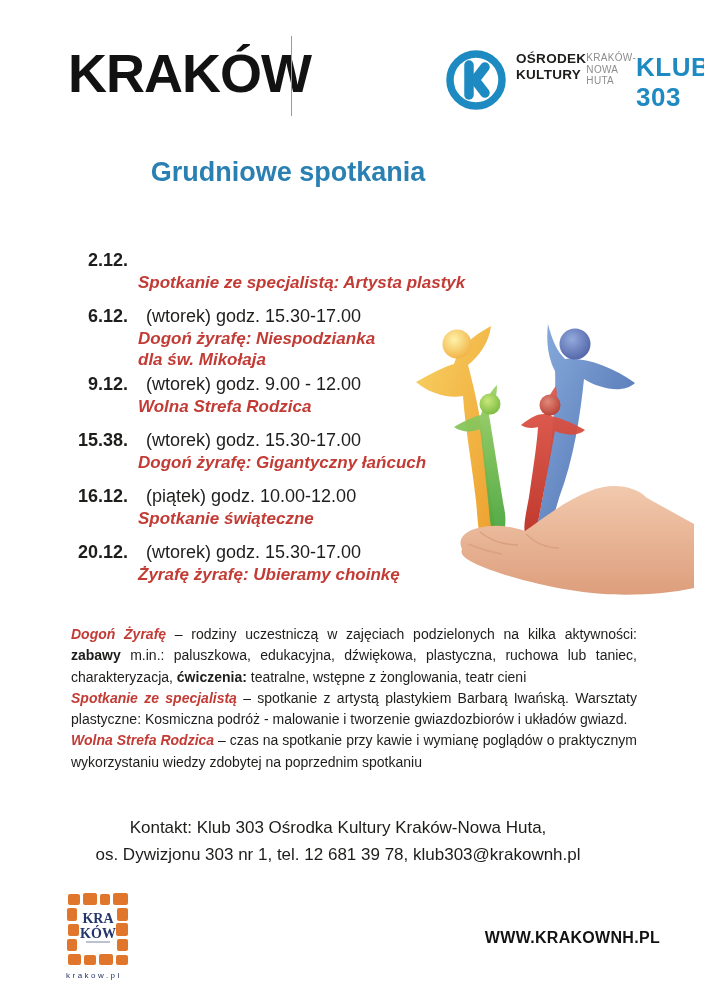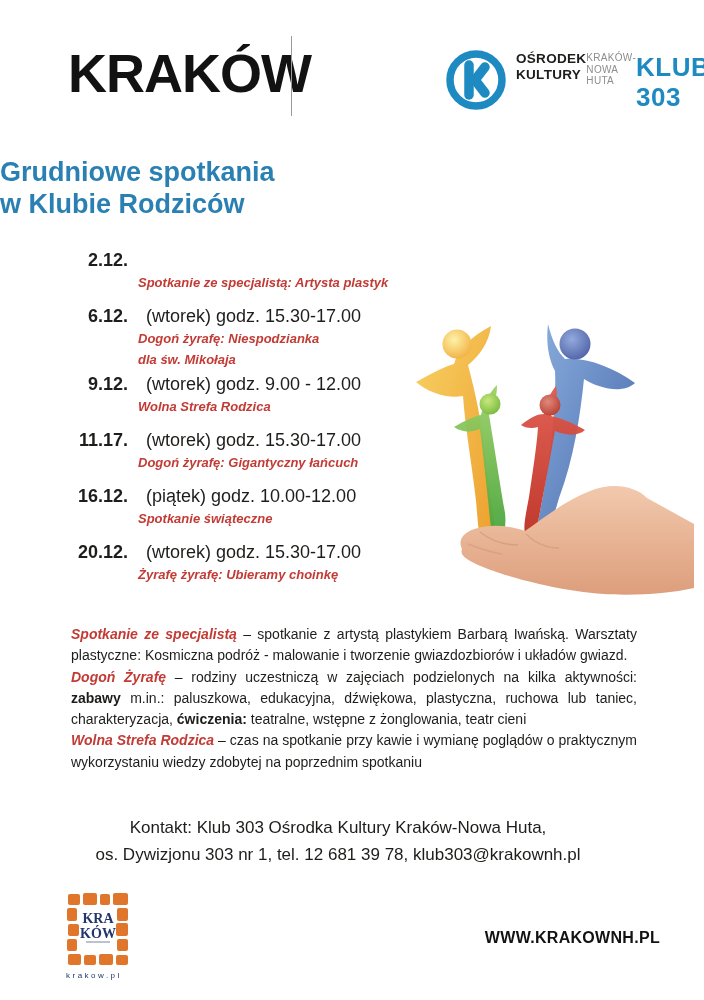--- a/index.html
+++ b/index.html
@@ -20,32 +20,32 @@
     position:absolute;left:291px;top:36px;width:1px;height:80px;background:#9a9a9a;
   }
   .org-logo{position:absolute;left:444px;top:48px;display:flex;align-items:center;gap:8px;}
   .org-text{display:flex;flex-direction:row;line-height:1.15;}
   .org-line1{font-size:13.5px;font-weight:bold;color:#1d1d1b;letter-spacing:.3px;}
   .org-line2{font-size:10px;color:#8d8d8d;letter-spacing:.3px;margin-top:1px;}
   .org-line3{font-size:26px;font-weight:bold;color:#1e8ac2;letter-spacing:.5px;margin-top:2px;}
 
   
   .poster-title{
-    position:absolute;left:0;top:157px;width:576px;
+    position:absolute;left:0;top:157px;width:576px;text-align:center;
     font-size:27px;font-weight:bold;color:#2a80b2;line-height:1.18;
   }
 
   
   .schedule{position:absolute;left:72px;top:248px;width:440px;}
   .sch-row{margin-bottom:11px;}
   .sch-row.tight{margin-bottom:2px;}
   .sch-line1{display:flex;gap:18px;font-size:18px;line-height:24px;color:#1d1d1b;}
   .sch-date{min-width:56px;text-align:right;font-weight:bold;}
   .sch-event,.sch-event2{
-    padding-left:66px;font-size:13px;line-height:21px;
+    padding-left:66px;font-size:17px;line-height:21px;
     font-weight:bold;font-style:italic;color:#c23b35;
   }
   .sch-event2:empty{display:none;}
 
   
   .illustration{position:absolute;left:398px;top:286px;width:296px;height:330px;}
 
   
   .descriptions{
     position:absolute;left:71px;top:624px;width:566px;
@@ -87,21 +87,20 @@
     </span>
     <span class="org-text">
       <span class="org-line1">OŚRODEK KULTURY</span>
       <span class="org-line2">KRAKÓW-NOWA HUTA</span>
       <span class="org-line3">KLUB 303</span>
     </span>
   </div>
 
   <div class="poster-title">
     <div>Grudniowe spotkania</div>
-    <div>w Klubie Rodziców</div>
   </div>
 
   <div class="schedule">
     <div class="sch-row">
       <div class="sch-line1">
           <span class="sch-date">2.12.</span>
         </div>
       <div class="sch-event">Spotkanie ze specjalistą: Artysta plastyk</div>
 
     </div>
@@ -116,21 +115,21 @@
     <div class="sch-row">
       <div class="sch-line1">
           <span class="sch-date">9.12.</span>
           <span>(wtorek) godz. 9.00 - 12.00</span>
         </div>
       <div class="sch-event">Wolna Strefa Rodzica</div>
 
     </div>
     <div class="sch-row">
       <div class="sch-line1">
-          <span class="sch-date">11.17.</span>
+          <span class="sch-date">15.38.</span>
           <span>(wtorek) godz. 15.30-17.00</span>
         </div>
       <div class="sch-event">Dogoń żyrafę: Gigantyczny łańcuch</div>
 
     </div>
     <div class="sch-row">
       <div class="sch-line1">
           <span class="sch-date">16.12.</span>
           <span>(piątek) godz. 10.00-12.00</span>
         </div>
@@ -213,22 +212,22 @@
            C147,231 170,213 192,205 C214,196 237,200 249,212
            L296,238 L296,302 C260,310 210,311 172,304
            C136,298 96,287 76,277 C66,272 62,268 64,263 Z"></path>
       <path d="M82,246 C92,254 106,259 120,259" fill="none" stroke="#c58a66" stroke-width="1.5" opacity=".45"></path>
       <path d="M128,248 C137,257 149,262 161,262" fill="none" stroke="#c58a66" stroke-width="1.5" opacity=".4"></path>
       <path d="M70,258 C80,262 92,266 104,268" fill="none" stroke="#c58a66" stroke-width="1.5" opacity=".35"></path>
     </svg>
   </div>
 
   <div class="descriptions">
+    <p><span class="b i" style="color: rgb(194, 59, 53);">Dogoń Żyrafę</span><span> – rodziny uczestniczą w zajęciach podzielonych na kilka aktywności: </span><span class="b">zabawy</span><span> m.in.: paluszkowa, edukacyjna, dźwiękowa, plastyczna, ruchowa lub taniec, charakteryzacja, </span><span class="b">ćwiczenia:</span><span> teatralne, wstępne z żonglowania, teatr cieni</span></p>
     <p><span class="b i" style="color: rgb(194, 59, 53);">Spotkanie ze specjalistą</span><span> – spotkanie z artystą plastykiem Barbarą Iwańską. Warsztaty plastyczne: Kosmiczna podróż - malowanie i tworzenie gwiazdozbiorów i układów gwiazd.</span></p>
-    <p><span class="b i" style="color: rgb(194, 59, 53);">Dogoń Żyrafę</span><span> – rodziny uczestniczą w zajęciach podzielonych na kilka aktywności: </span><span class="b">zabawy</span><span> m.in.: paluszkowa, edukacyjna, dźwiękowa, plastyczna, ruchowa lub taniec, charakteryzacja, </span><span class="b">ćwiczenia:</span><span> teatralne, wstępne z żonglowania, teatr cieni</span></p>
     <p><span class="b i" style="color: rgb(194, 59, 53);">Wolna Strefa Rodzica</span><span> – czas na spotkanie przy kawie i wymianę poglądów o praktycznym wykorzystaniu wiedzy zdobytej na poprzednim spotkaniu</span></p>
   </div>
 
   <div class="contact">
     <div>Kontakt: Klub 303 Ośrodka Kultury Kraków-Nowa Huta,</div>
     <div>os. Dywizjonu 303 nr 1, tel. 12 681 39 78, klub303@krakownh.pl</div>
   </div>
 
   <div class="krakow-logo">
     <svg width="64" height="74" viewBox="0 0 64 74">

